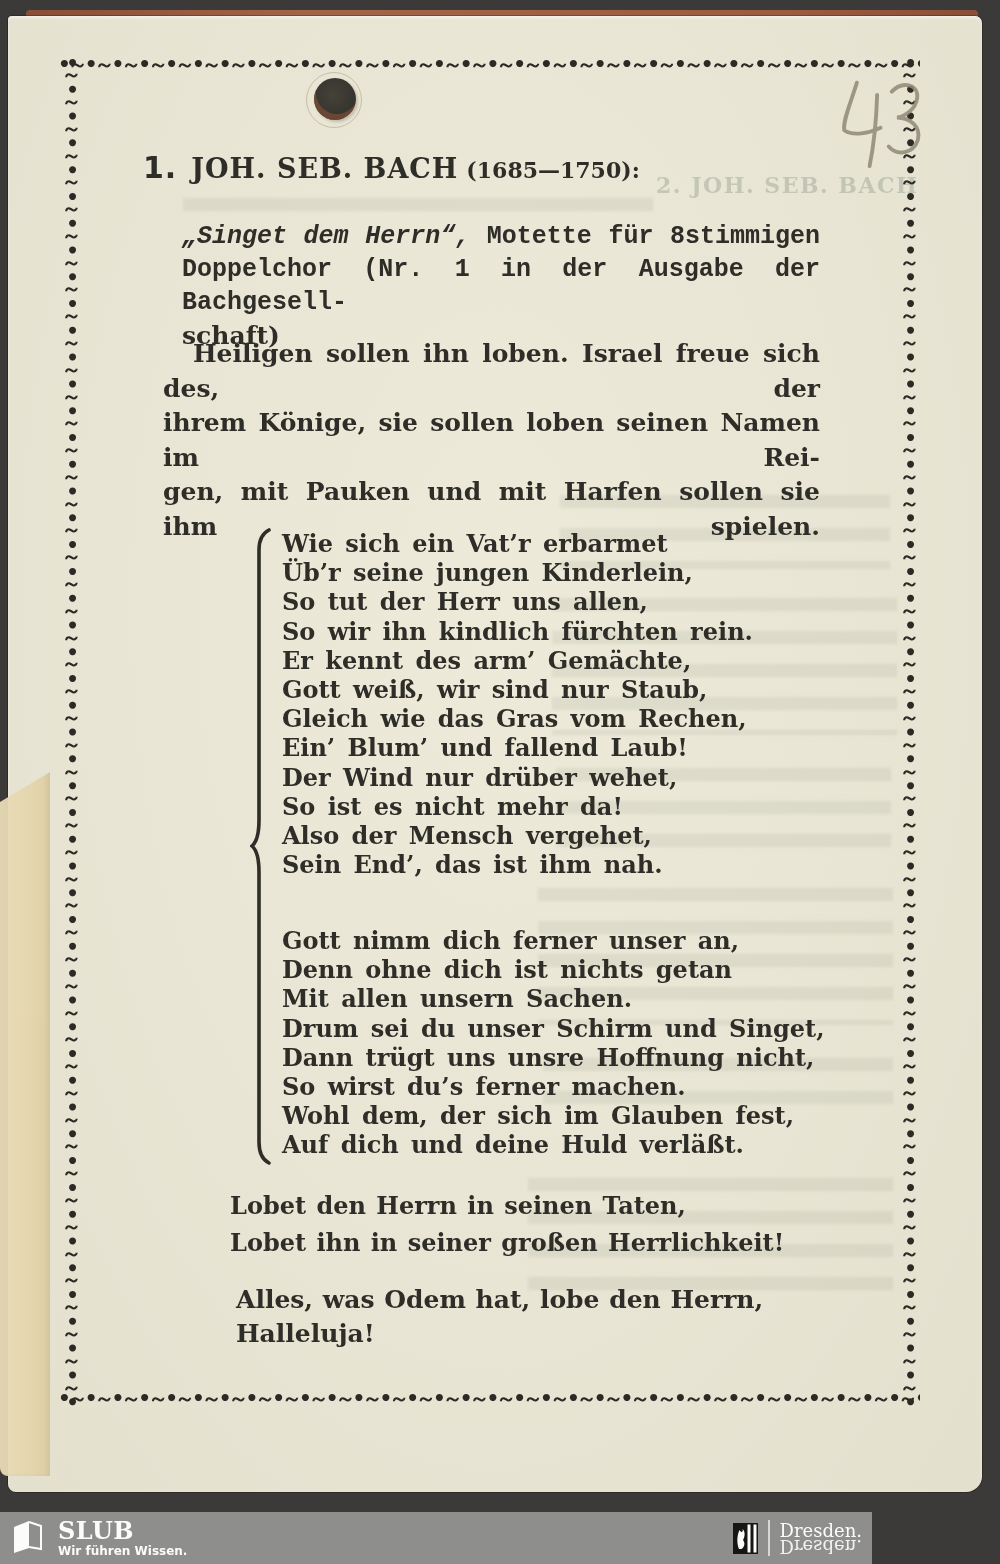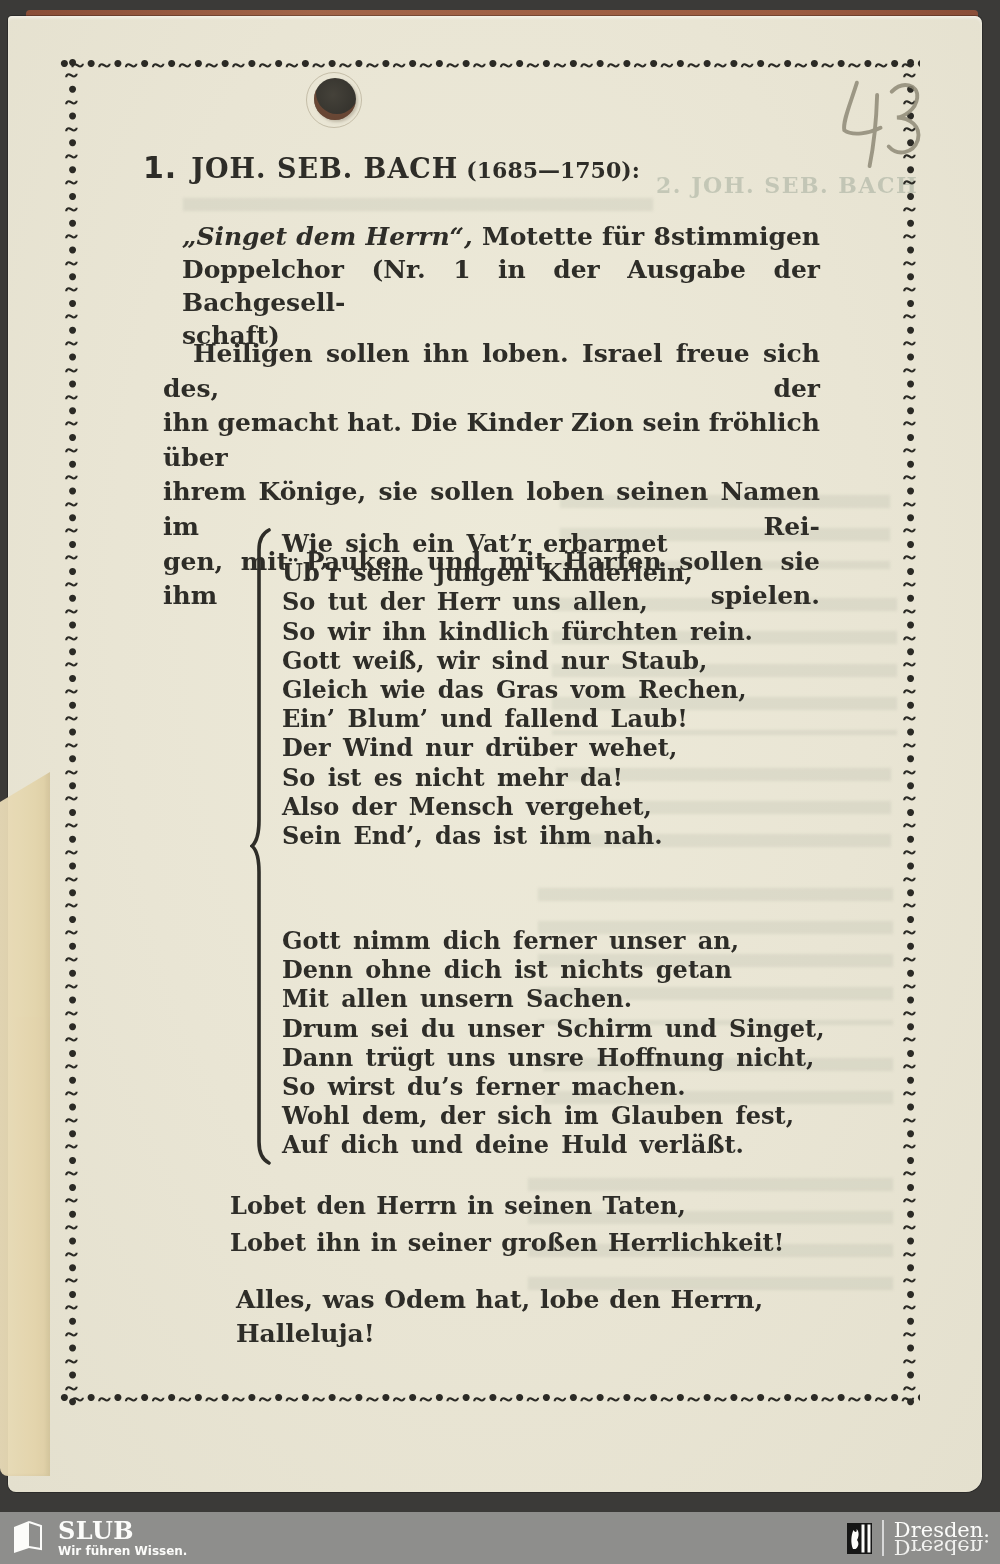--- a/index.html
+++ b/index.html
@@ -85,21 +85,21 @@
     font-family:"DejaVu Sans",sans-serif;font-weight:700;font-size:30px;
     margin-right:14px;letter-spacing:1px;
   }
   .composer-heading .name{font-weight:700;font-size:27px;letter-spacing:1px;}
   .composer-heading .dates{font-weight:700;font-size:22px;margin-left:8px;}
 
   .work-subtitle{
     position:absolute;left:182px;top:220px;width:638px;
     font-weight:700;font-size:25px;line-height:33px;
   }
-  .jline{text-align:justify;text-align-last:justify;}
+  .jline{text-align:justify;text-align-last:justify;font-family:Liberation Mono, monospace;}
   .work-subtitle .it{font-style:italic;}
   .work-subtitle .last{text-align:left;text-align-last:left;}
 
   .scripture{
     position:absolute;left:163px;top:337px;width:657px;
     font-weight:700;font-size:25px;line-height:34.6px;
   }
   .scripture .pline{text-align:justify;text-align-last:justify;}
   .scripture .pline:first-child{text-indent:30px;}
 
@@ -115,37 +115,37 @@
     position:absolute;left:230px;top:1188px;width:620px;
     font-weight:700;font-size:24px;line-height:36.5px;word-spacing:2px;
   }
   .closing-line{
     position:absolute;left:236px;top:1283px;width:640px;
     font-weight:700;font-size:25px;line-height:34px;word-spacing:1px;
   }
 
   
   .footer-bar{
-    position:absolute;left:0;top:1512px;width:1000px;height:52px;
+    position:absolute;left:0;top:1512px;width:872px;height:52px;
     background:#8e8e8c;display:flex;align-items:center;justify-content:space-between;
     color:#fcfcfa;
   }
   .slub-logo{display:flex;align-items:flex-start;padding-left:13px;gap:15px;}
   .slub-text .wordmark{
     font-family:"DejaVu Serif",serif;font-weight:700;font-size:24px;
     line-height:26px;letter-spacing:.5px;
   }
   .slub-text .tagline{
     font-family:"DejaVu Sans",sans-serif;font-weight:700;font-size:12px;
     line-height:15px;
   }
   .dresden-logo{display:flex;align-items:center;gap:10px;padding-right:10px;}
   .dresden-divider{width:1.5px;height:36px;background:rgba(255,255,255,.65);}
   .dresden-text{display:flex;flex-direction:column;line-height:17px;
-    font-family:"DejaVu Serif",serif;font-size:21px;}
+    font-family:"DejaVu Serif",serif;font-size:18px;}
   .dresden-text .mirror{transform:scaleY(-1);opacity:.9;margin-top:-1px;}
 </style>
 </head>
 <body>
 
 <div id="stage">
 
   <div class="page-back-edge"></div>
 
   <div class="scan-page">
@@ -184,36 +184,36 @@
   </div>
 
   <div class="work-subtitle ink">
     <div class="jline"><span class="it">„Singet dem Herrn“,</span> <span>Motette für 8stimmigen</span></div>
     <div class="jline">Doppelchor (Nr. 1 in der Ausgabe der Bachgesell-</div>
     <div class="last">schaft)</div>
   </div>
 
   <div class="scripture ink">
       <div class="pline">Heiligen sollen ihn loben.  Israel freue sich des, der</div>
-      <div class="pline">ihn gemacht hat. Die Kinder Zion sein fröhlich über</div>
       <div class="pline">ihrem Könige, sie sollen loben seinen Namen im Rei-</div>
       <div class="pline">gen, mit Pauken und mit Harfen sollen sie ihm spielen.</div>
     </div>
 
   <div class="verse-brace">
     <svg width="24" height="638" viewBox="0 0 24 638">
       <path d="M19,2 Q9,7 9,22 L9,292 Q9,312 2,318 Q9,324 9,344 L9,614 Q9,630 19,635" fill="none" stroke="#2e2d28" stroke-width="3.6" stroke-linecap="round"></path>
     </svg>
   </div>
 
   <div class="verse verse-1 ink">
       <div class="vline">Wie sich ein Vat’r erbarmet</div>
       <div class="vline">Üb’r seine jungen Kinderlein,</div>
       <div class="vline">So tut der Herr uns allen,</div>
       <div class="vline">So wir ihn kindlich fürchten rein.</div>
+      <div class="vline">Er kennt des arm’ Gemächte,</div>
       <div class="vline">Gott weiß, wir sind nur Staub,</div>
       <div class="vline">Gleich wie das Gras vom Rechen,</div>
       <div class="vline">Ein’ Blum’ und fallend Laub!</div>
       <div class="vline">Der Wind nur drüber wehet,</div>
       <div class="vline">So ist es nicht mehr da!</div>
       <div class="vline">Also der Mensch vergehet,</div>
       <div class="vline">Sein End’, das ist ihm nah.</div>
     </div>
   <div class="verse verse-2 ink">
       <div class="vline">Gott nimm dich ferner unser an,</div>

